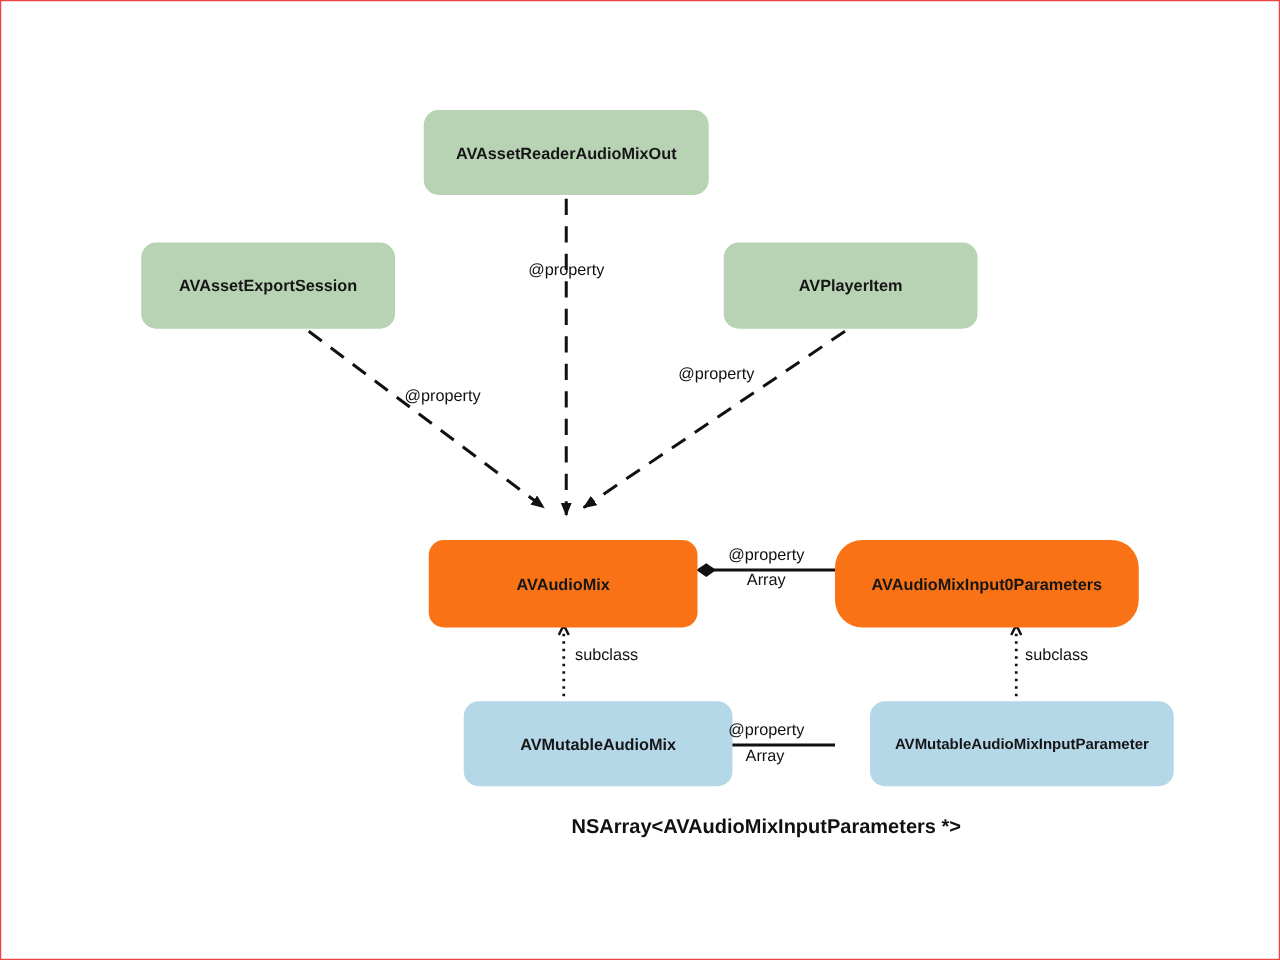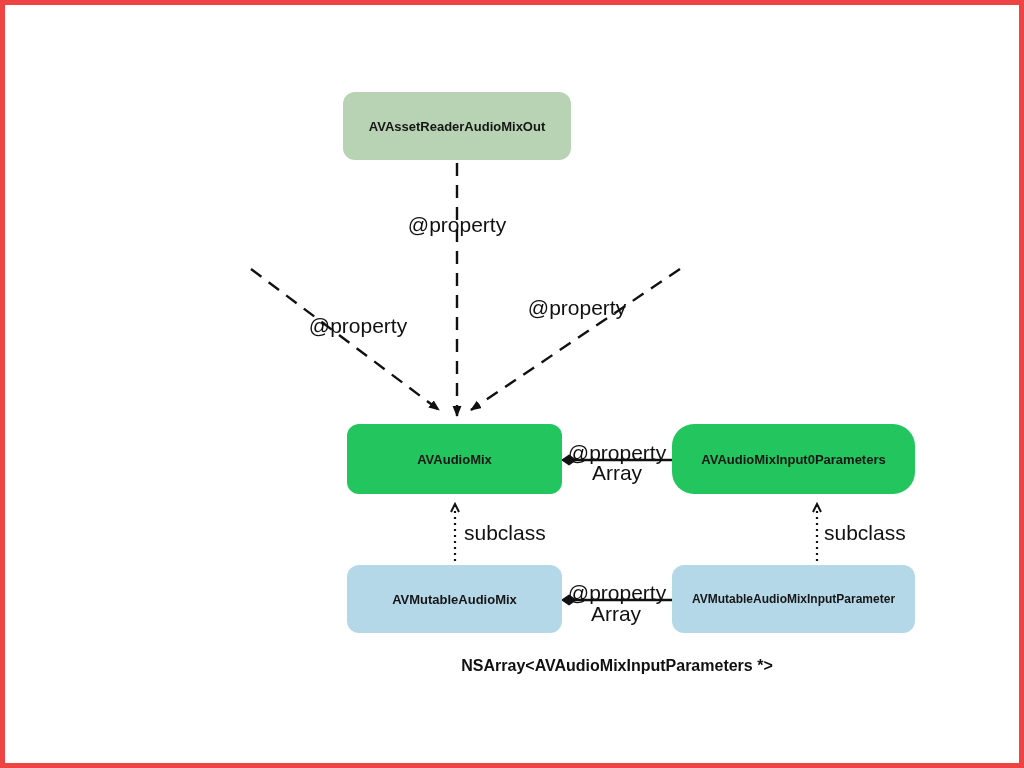--- a/index.html
+++ b/index.html
@@ -1,29 +1,29 @@
 <!DOCTYPE html>
 <html><head>
 <meta charset="utf-8">
 <style>
   html,body{margin:0;padding:0;background:#ffffff;}
   #stage{
     position:relative;width:1024px;height:768px;background:#ffffff;
     font-family:"Liberation Sans","DejaVu Sans",sans-serif;
-    color:#1a1a1a;overflow:hidden;box-sizing:border-box;border:5px solid #ef4444;
+    color:#1a1a1a;overflow:hidden;box-sizing:border-box;border:1px solid #ef4444;
   }
   .node{
     position:absolute;border-radius:12px;display:flex;align-items:center;justify-content:center;
     font-weight:bold;font-size:13px;text-align:center;color:#161616;letter-spacing:0;
   }
   .green{background:#b8d3b4;}
-  .salmon{background:#22c55e;}
-  .blue{background:#b5d8e8;}
+  .salmon{background:#f97316;margin-top:12px;}
+  .blue{background:#b5d8e8;margin-left:28px;}
   .edge-label{
-    position:absolute;font-size:21px;color:#111;white-space:nowrap;line-height:1.1;
+    position:absolute;font-size:13px;color:#111;white-space:nowrap;line-height:1.1;
   }
   .center-anchor{transform:translateX(-50%);}
   .caption{
     position:absolute;font-size:16px;font-weight:bold;color:#111;white-space:nowrap;
     transform:translateX(-50%);
   }
   svg{position:absolute;left:0;top:0;}
 </style>
 </head>
 <body>
@@ -51,21 +51,27 @@
     <polygon points="556,595 564,589.5 572,595 564,600.5" fill="#111"></polygon>
 
     <path d="M450,556 L450,499" stroke="#111" stroke-width="2.2" stroke-dasharray="2 4" fill="none" marker-end="url(#mOpen)"></path>
     <path d="M812,556 L812,499" stroke="#111" stroke-width="2.2" stroke-dasharray="2 4" fill="none" marker-end="url(#mOpen)"></path>
   </svg>
 
   <div class="node green" style="left:338px;top:87px;width:228px;height:68px;">
     <span>AVAssetReaderAudioMixOut</span>
   </div>
 
+  <div class="node green" style="left:112px;top:193px;width:203px;height:69px;">
+    <span>AVAssetExportSession</span>
+  </div>
 
+  <div class="node green" style="left:578px;top:193px;width:203px;height:69px;">
+    <span>AVPlayerItem</span>
+  </div>
 
   <div class="node salmon" style="left:342px;top:419px;width:215px;height:70px;">
     <span>AVAudioMix</span>
   </div>
 
   <div class="node salmon" style="left:667px;top:419px;width:243px;height:70px;border-radius:22px;">
     <span>AVAudioMixInput0Parameters</span>
   </div>
 
   <div class="node blue" style="left:342px;top:560px;width:215px;height:68px;">

